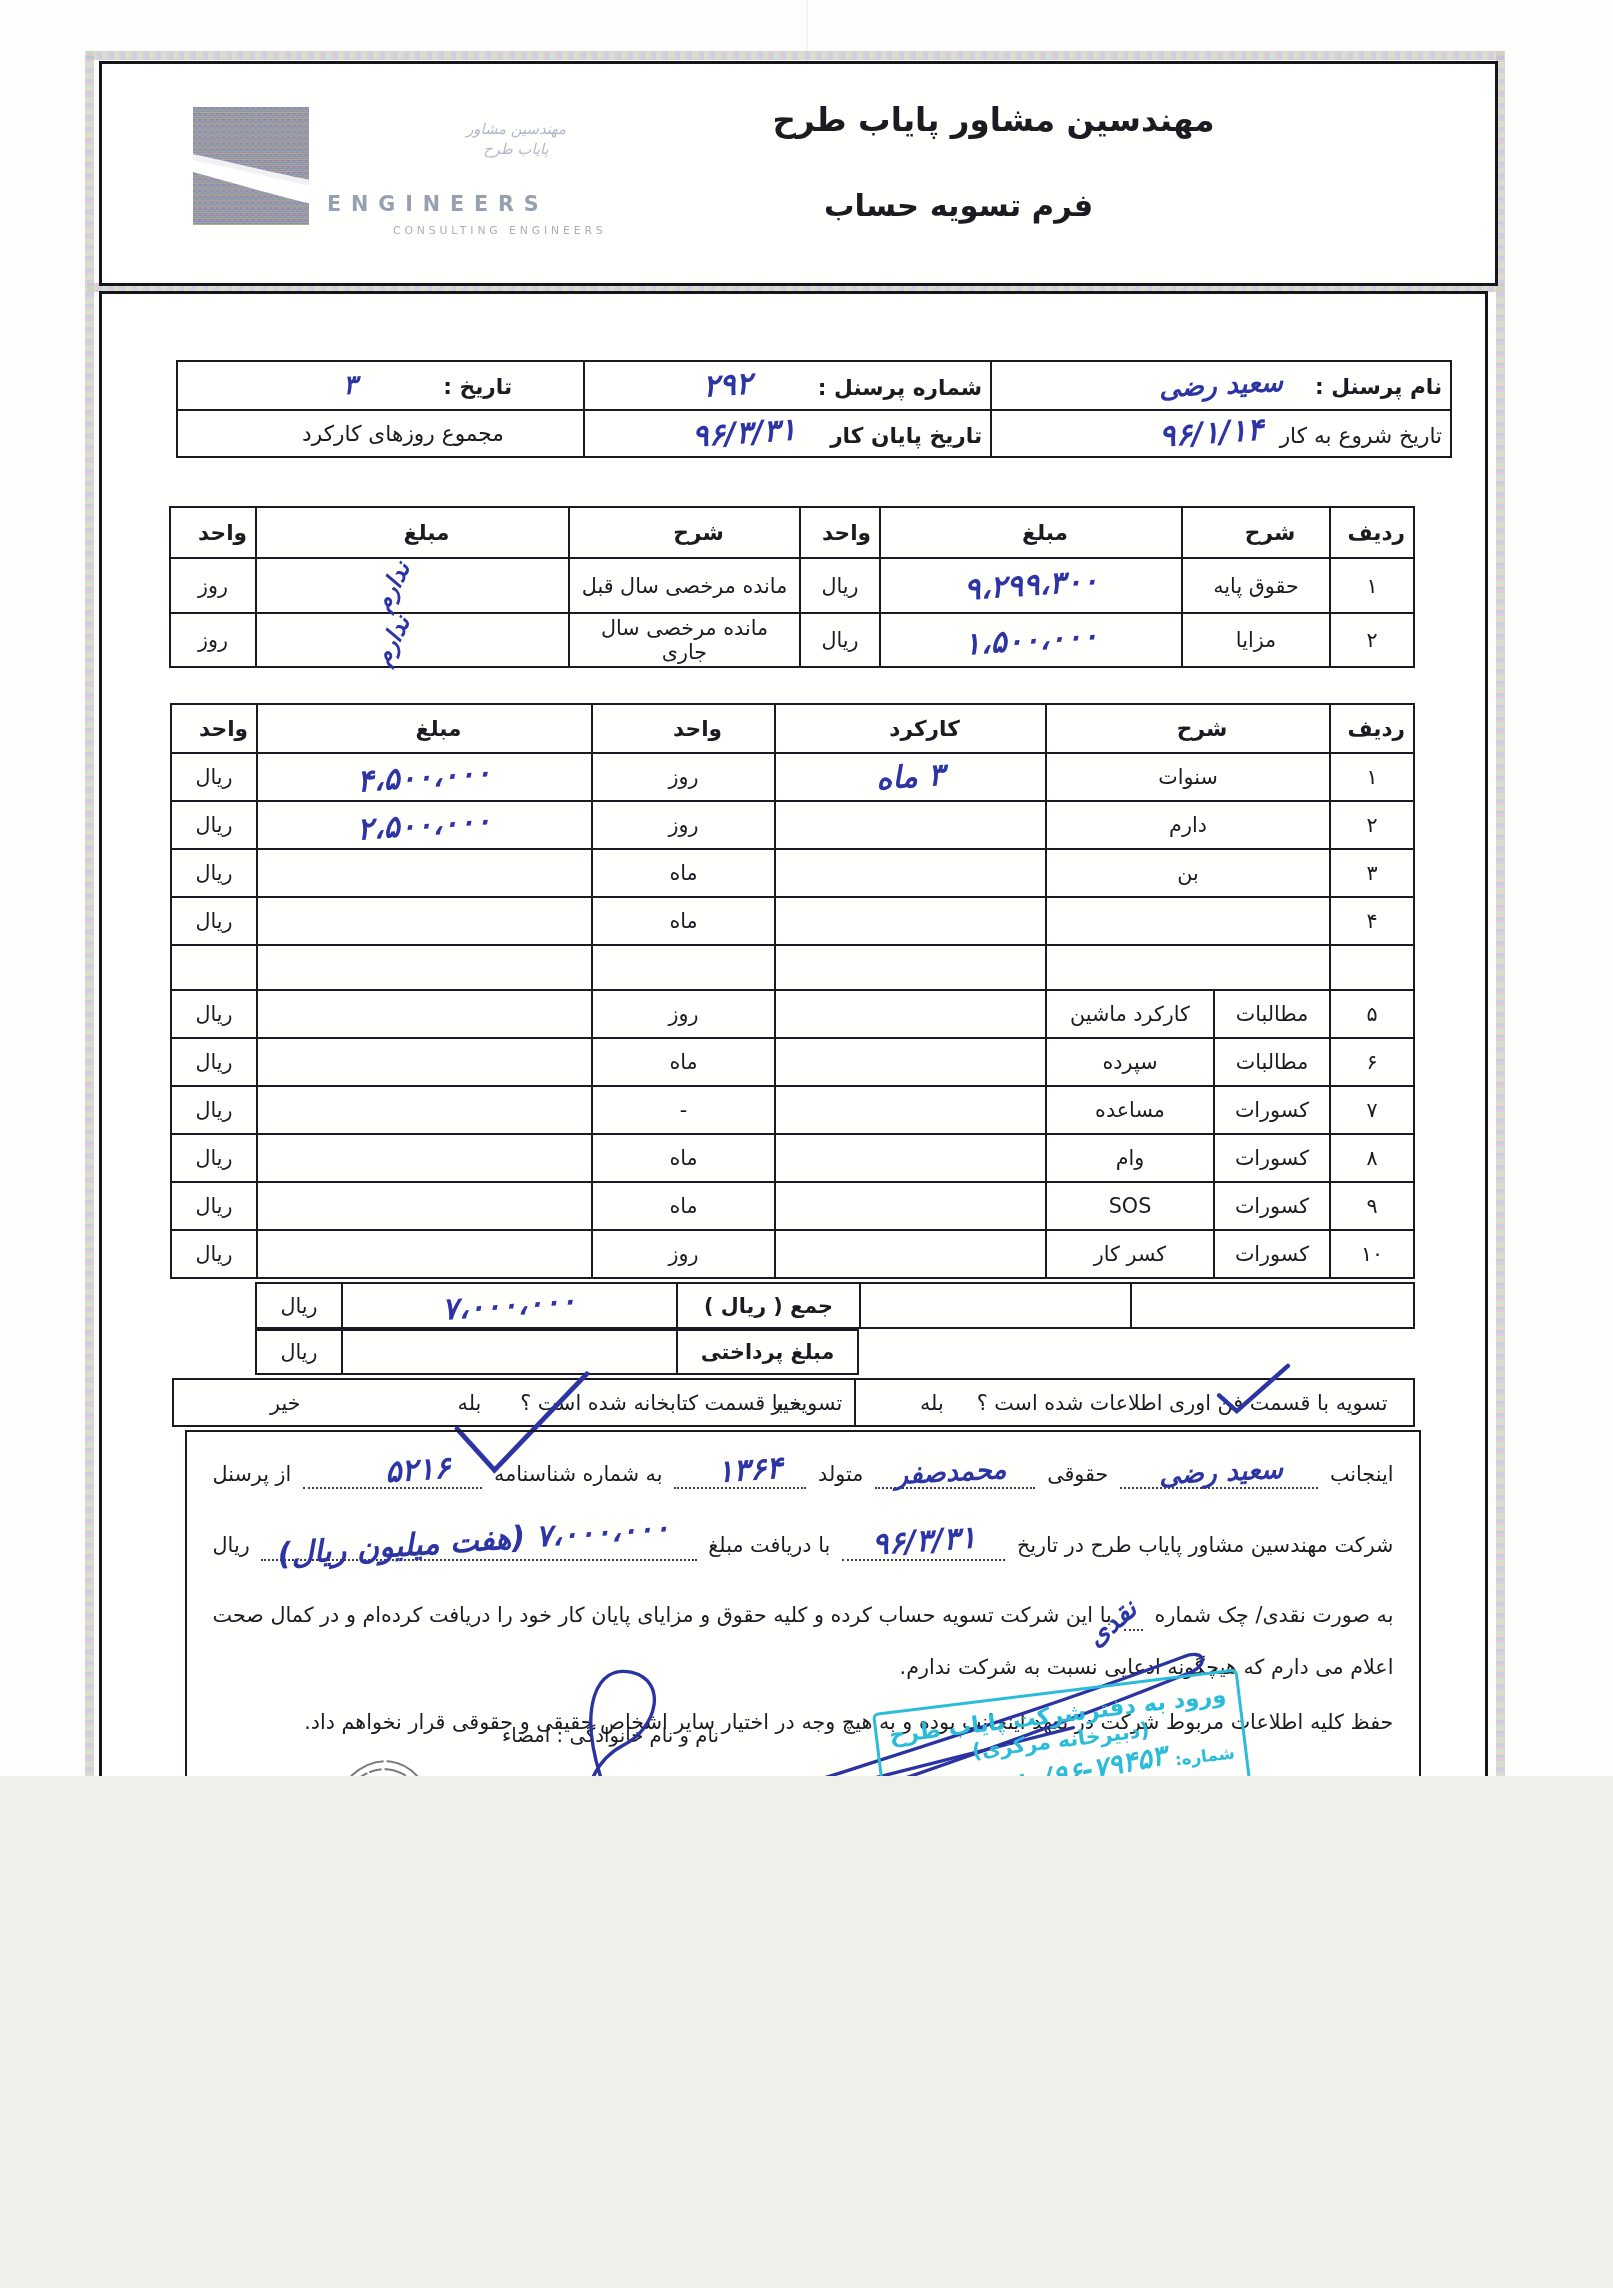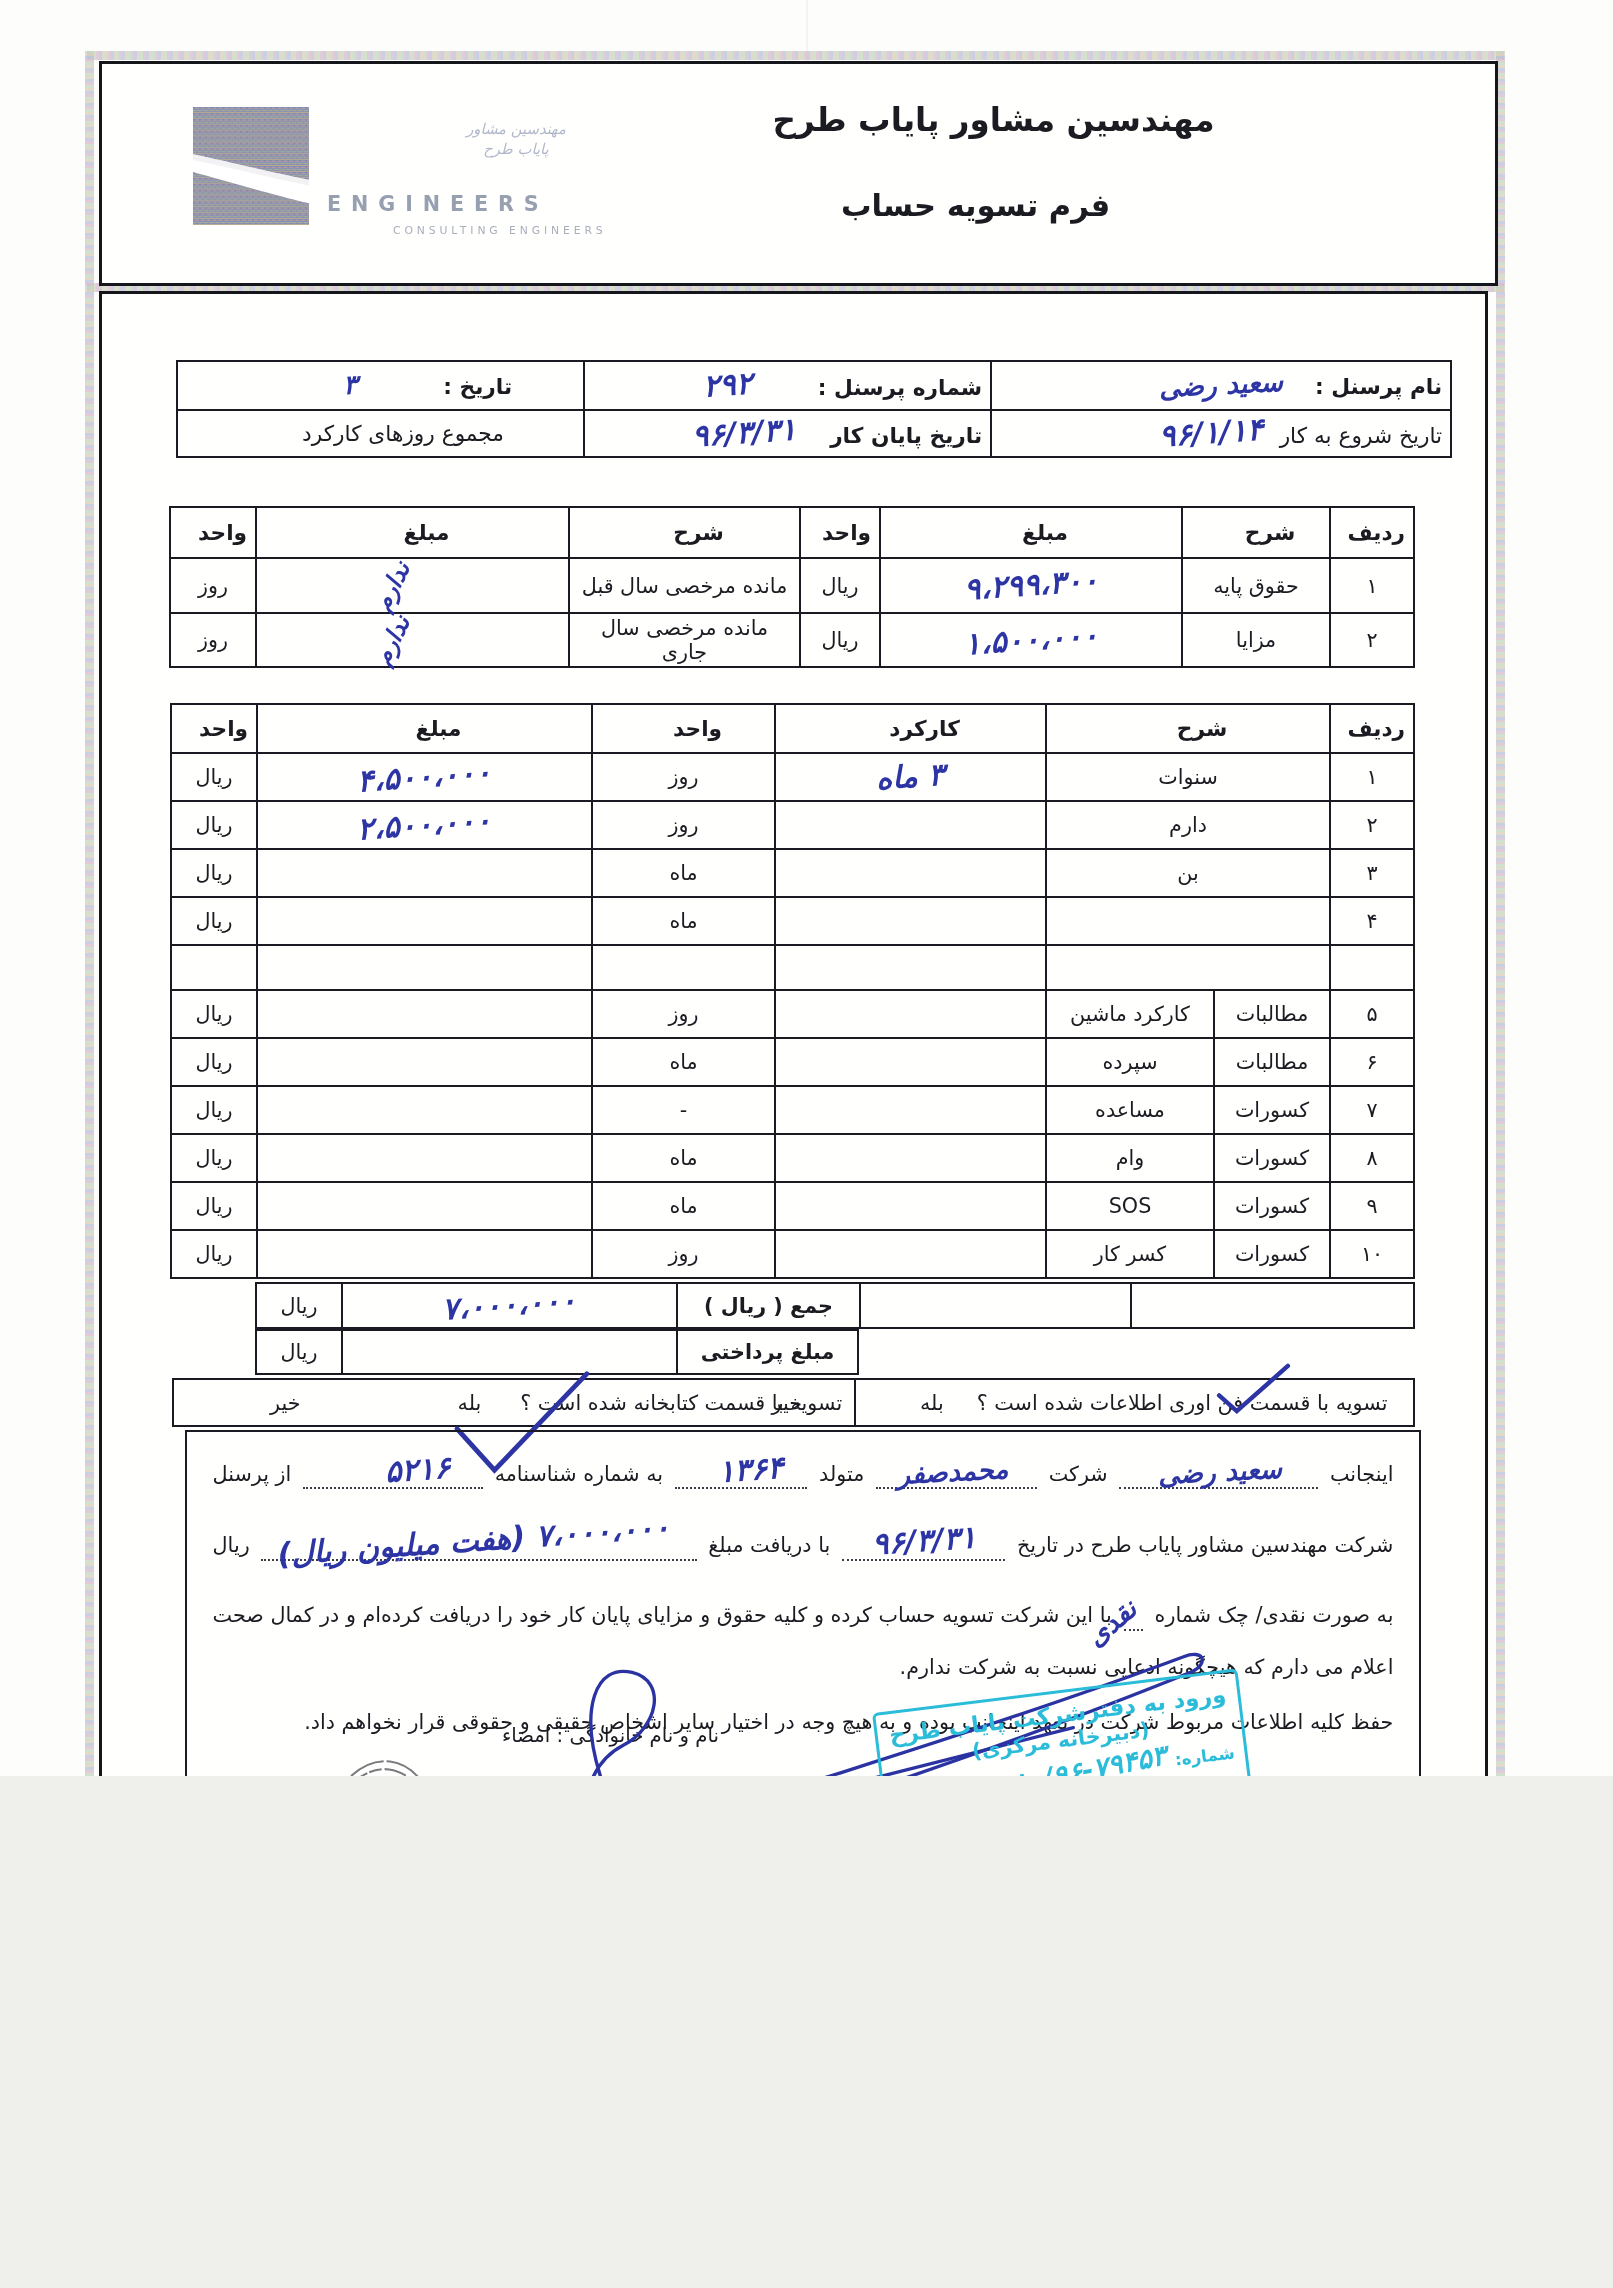--- a/index.html
+++ b/index.html
@@ -90,21 +90,21 @@
       </svg>
     </div>
     <div class="abs brand-fa" style="left:296px;top:55px;width:236px;">
       <div>مهندسین مشاور</div>
       <div>پایاب طرح</div>
     </div>
     <div class="abs brand-en" style="left:225px;top:128px;">ENGINEERS</div>
     <div class="abs brand-sub" style="left:248px;top:160px;margin-left:43px;">CONSULTING ENGINEERS</div>
 
     <div class="abs title" style="left:670px;top:37px;width:443px;font-size:32.5px;" dir="rtl">مهندسین مشاور پایاب طرح</div>
-    <div class="abs title" style="left:652px;top:124px;width:443px;font-size:30.5px;" dir="rtl">فرم تسویه حساب</div>
+    <div class="abs title" style="left:635px;top:124px;width:443px;font-size:30.5px;" dir="rtl">فرم تسویه حساب</div>
   </div>
 
   <div class="abs frame" style="left:99px;top:291px;width:1383px;height:1748px;" dir="rtl">
 
     <table class="abs" style="right:33px;top:66px;width:1274px;">
       <colgroup>
           <col style="width:460px">
           <col style="width:407px">
           <col style="width:407px">
         </colgroup>
@@ -338,21 +338,21 @@
       </div>
     </div>
 
     <div class="abs" style="right:64px;left:83px;top:1136px;height:609px;border:2px solid #1a1a22;">
 
       <div class="dline abs" style="right:25.6px;left:25.6px;top:27.6px;">
         <span class="plain">اینجانب</span>
         <span class="fill" style="flex:2.1">
             <span class="hw hw-med hw-line">سعید رضی</span>
           </span>
-        <span class="plain">شرکت</span>
+        <span class="plain">حقوقی</span>
         <span class="fill" style="flex:1.7">
             <span class="hw hw-med hw-line">محمدصفر</span>
           </span>
         <span class="plain">متولد</span>
         <span class="fill" style="flex:1.4">
             <span class="hw hw-big hw-line"><span dir="ltr">۱۳۶۴</span></span>
           </span>
         <span class="plain">به شماره شناسنامه</span>
         <span class="fill" style="flex:1.9">
             <span class="hw hw-big hw-line"><span dir="ltr">۵۲۱۶</span></span>

